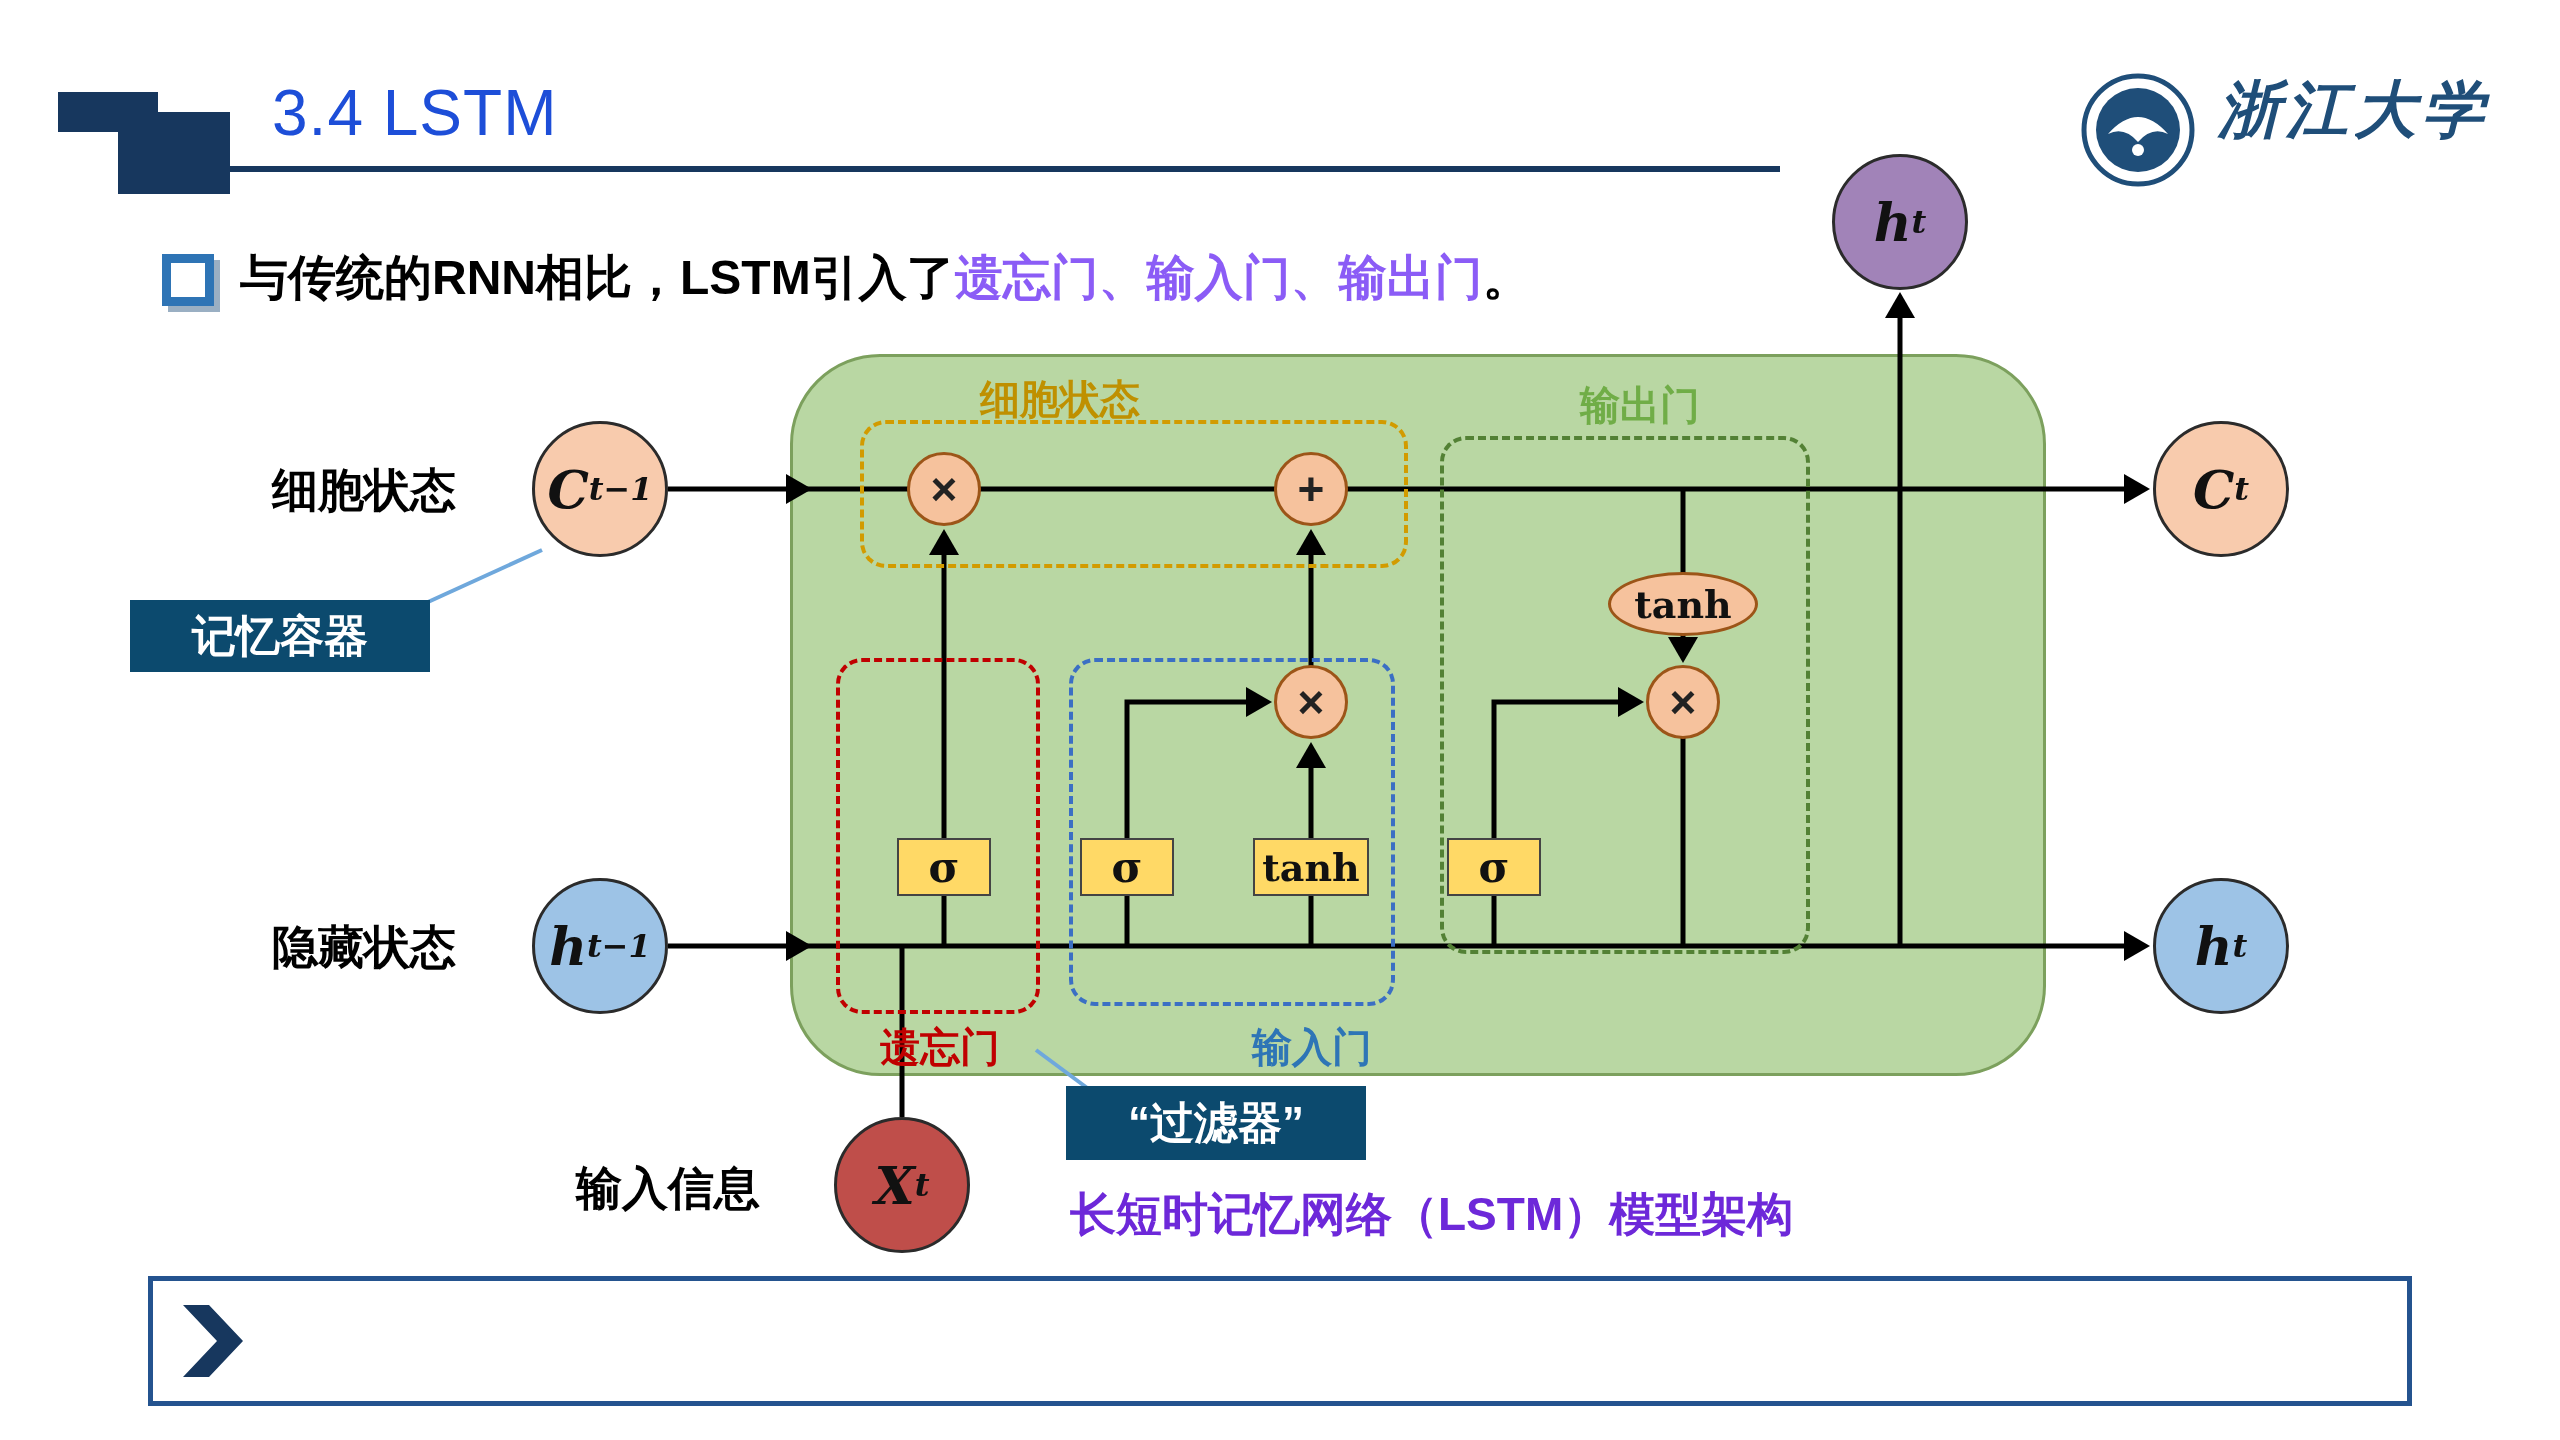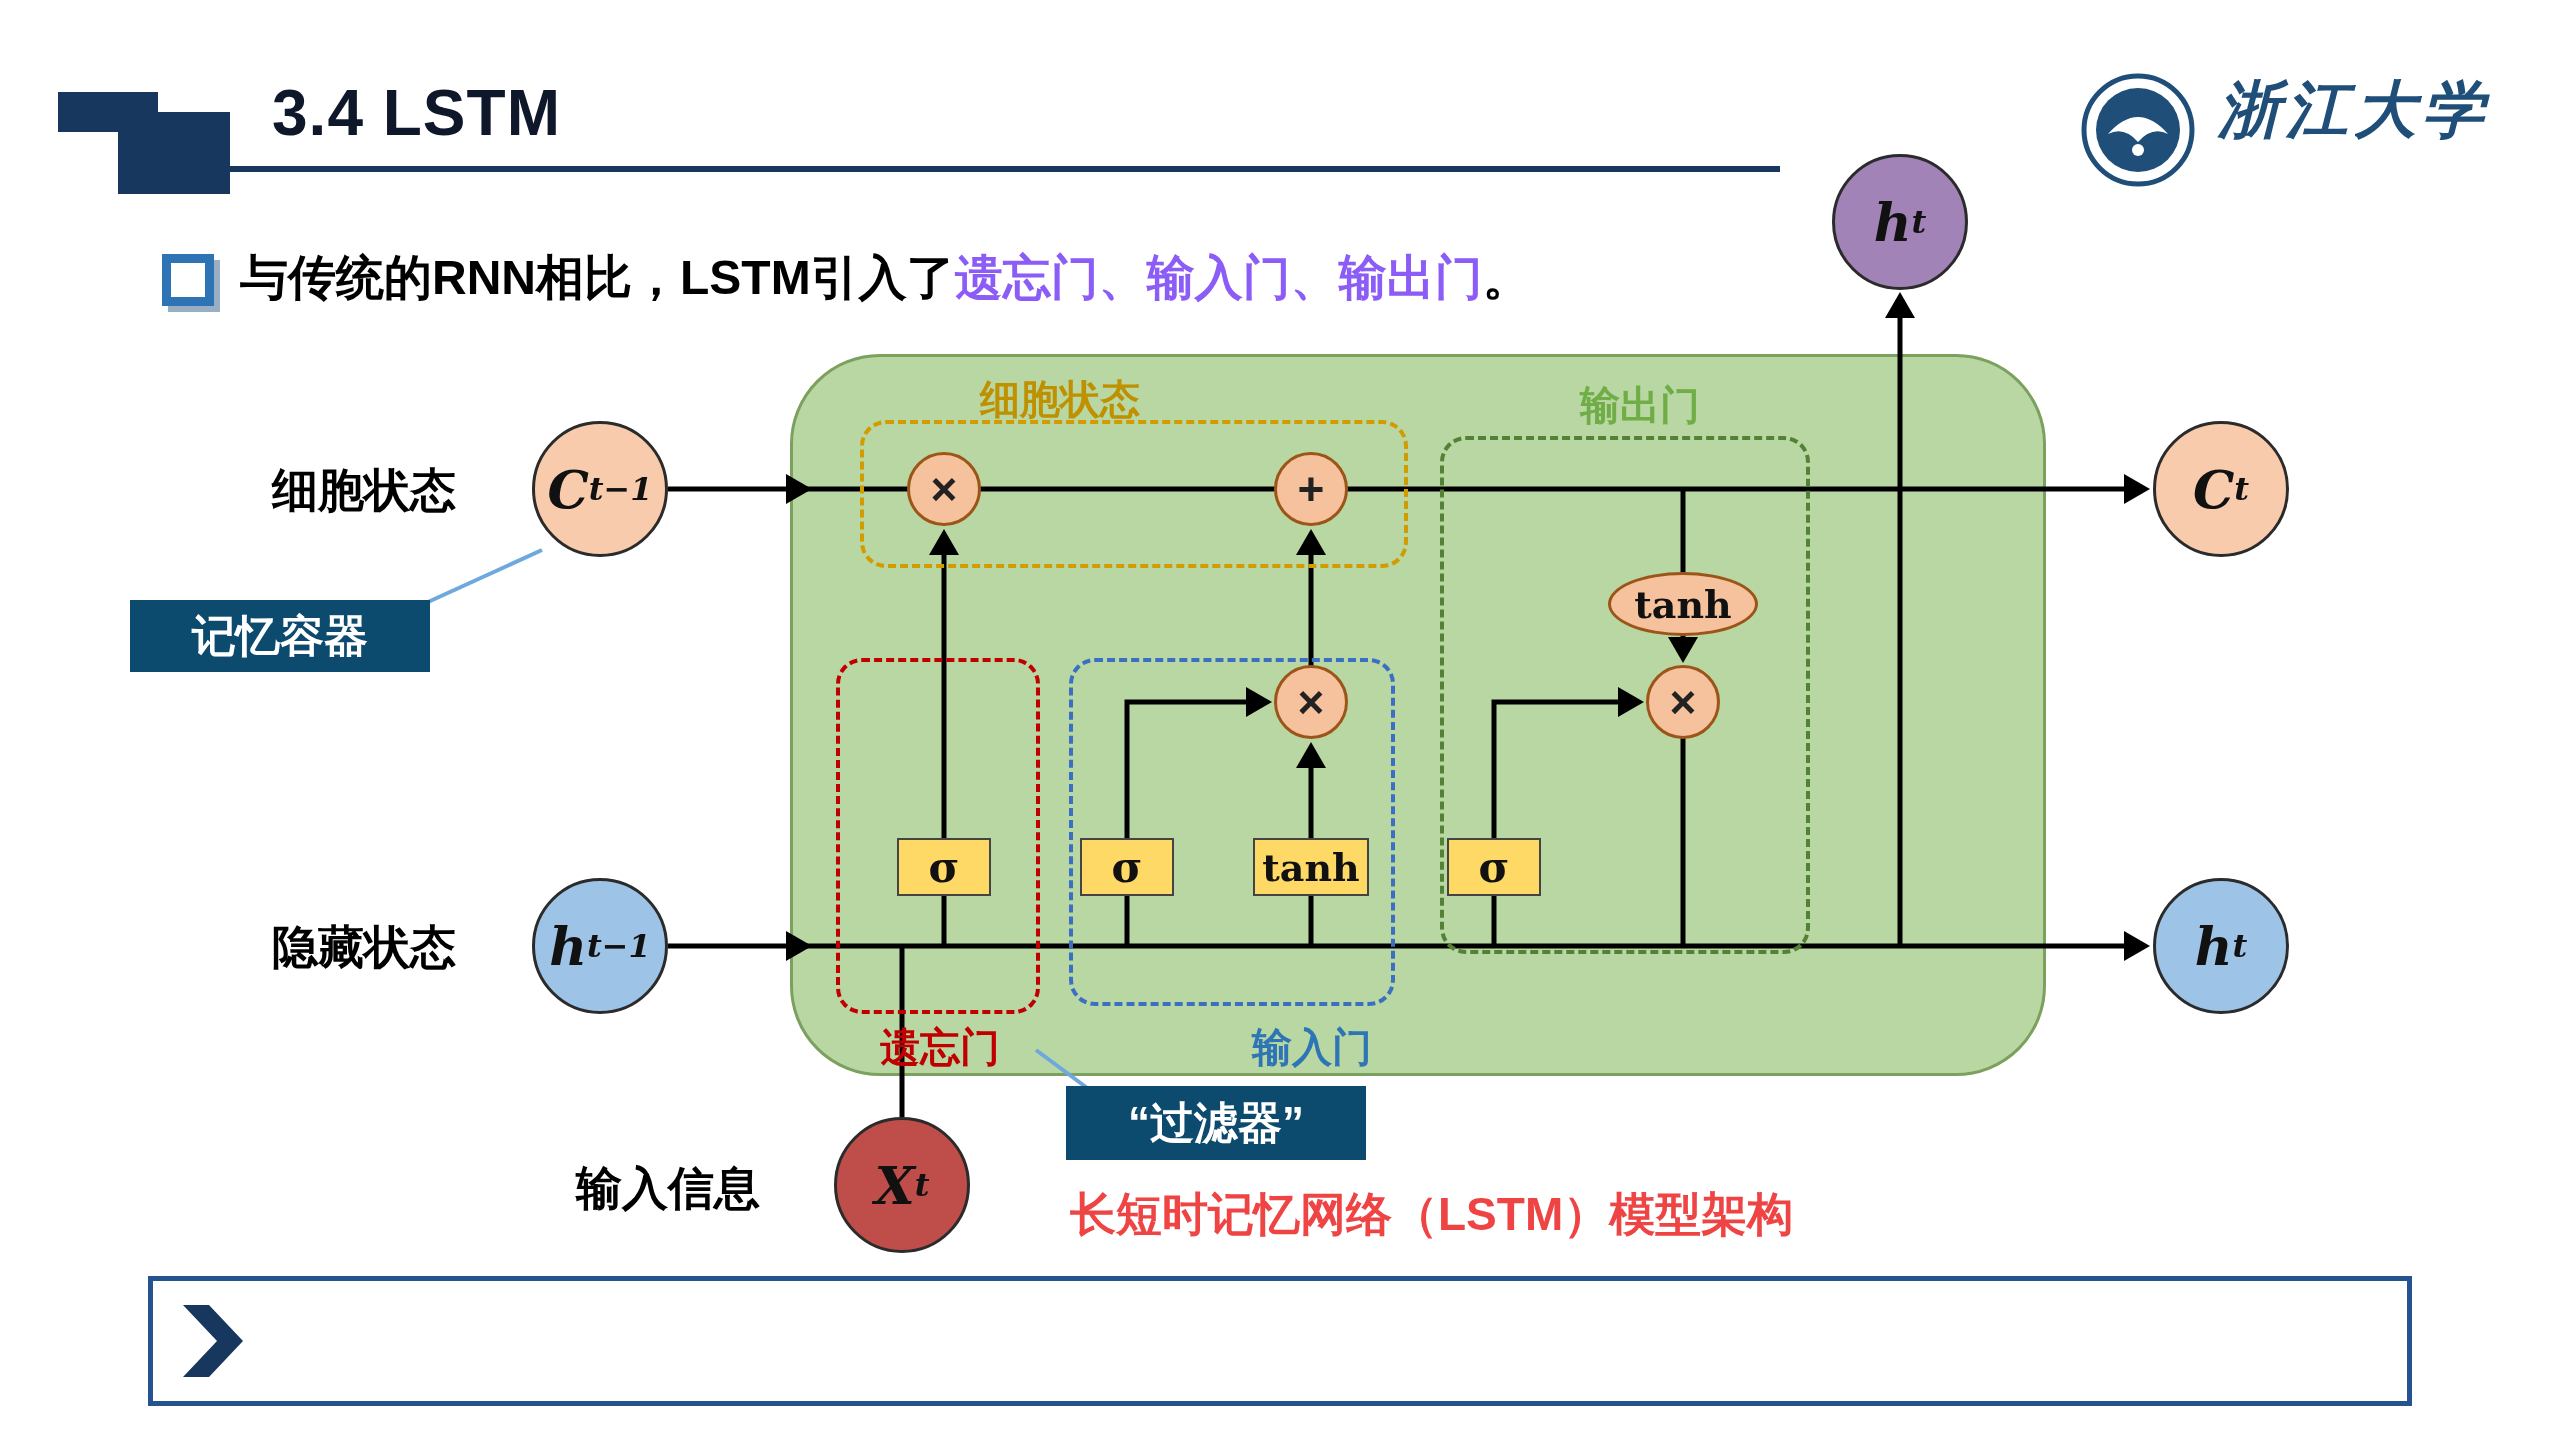--- a/index.html
+++ b/index.html
@@ -5,21 +5,21 @@
   html,body{margin:0;padding:0;}
   body{
     width:2560px;height:1440px;position:relative;overflow:hidden;
     background:#ffffff;font-family:"Liberation Sans",sans-serif;
   }
   .abs{position:absolute;}
   .flexc{display:flex;align-items:center;justify-content:center;}
 
   
   .deco{background:#17375e;}
-  .page-title{font-size:64px;font-weight:bold;color:#0f172a;letter-spacing:1px;}
+  .page-title{font-size:64px;font-weight:normal;color:#1d4ed8;letter-spacing:1px;}
   .title-line{background:#17375e;height:6px;}
 
   
   .logo-cn{font-family:"DejaVu Serif",serif;font-style:italic;font-weight:bold;
            font-size:62px;color:#1f4e79;letter-spacing:6px;}
   .logo-en{font-size:22px;font-weight:bold;color:#1f4e79;letter-spacing:5px;}
 
   
   .bullet-icon{width:34px;height:34px;border:9px solid #2e74b5;background:#fff;
                box-shadow:6px 6px 0 rgba(31,78,121,.45);}
@@ -48,21 +48,21 @@
         font-size:42px;color:#111;}
 
   .bignode{width:136px;height:136px;border-radius:50%;border:3px solid #2b2b2b;
            box-sizing:border-box;z-index:5;font-family:"DejaVu Serif",serif;
            font-style:italic;font-weight:bold;font-size:52px;color:#111;}
   .bignode sub{font-size:32px;font-style:italic;}
 
   .biglabel{font-size:46px;font-weight:bold;color:#000;white-space:nowrap;z-index:6;}
   .bluetag{background:#0c4a6e;color:#fff;font-size:44px;font-weight:bold;z-index:6;}
 
-  .caption{font-size:46px;font-weight:bold;color:#ef4444;white-space:nowrap;z-index:6;}
+  .caption{font-size:46px;font-weight:bold;color:#6d28d9;white-space:nowrap;z-index:6;}
 
   .banner{border:5px solid #24538f;background:#fff;box-sizing:border-box;z-index:6;
           display:flex;align-items:center;}
   .banner-text{font-size:58px;font-weight:bold;white-space:nowrap;margin-left:30px;}
   .banner-text .b1,.banner-text .b3{color:#1f4e79;}
   .banner-text .b2{color:#c00000;}
 </style>
 </head>
 <body>
 

